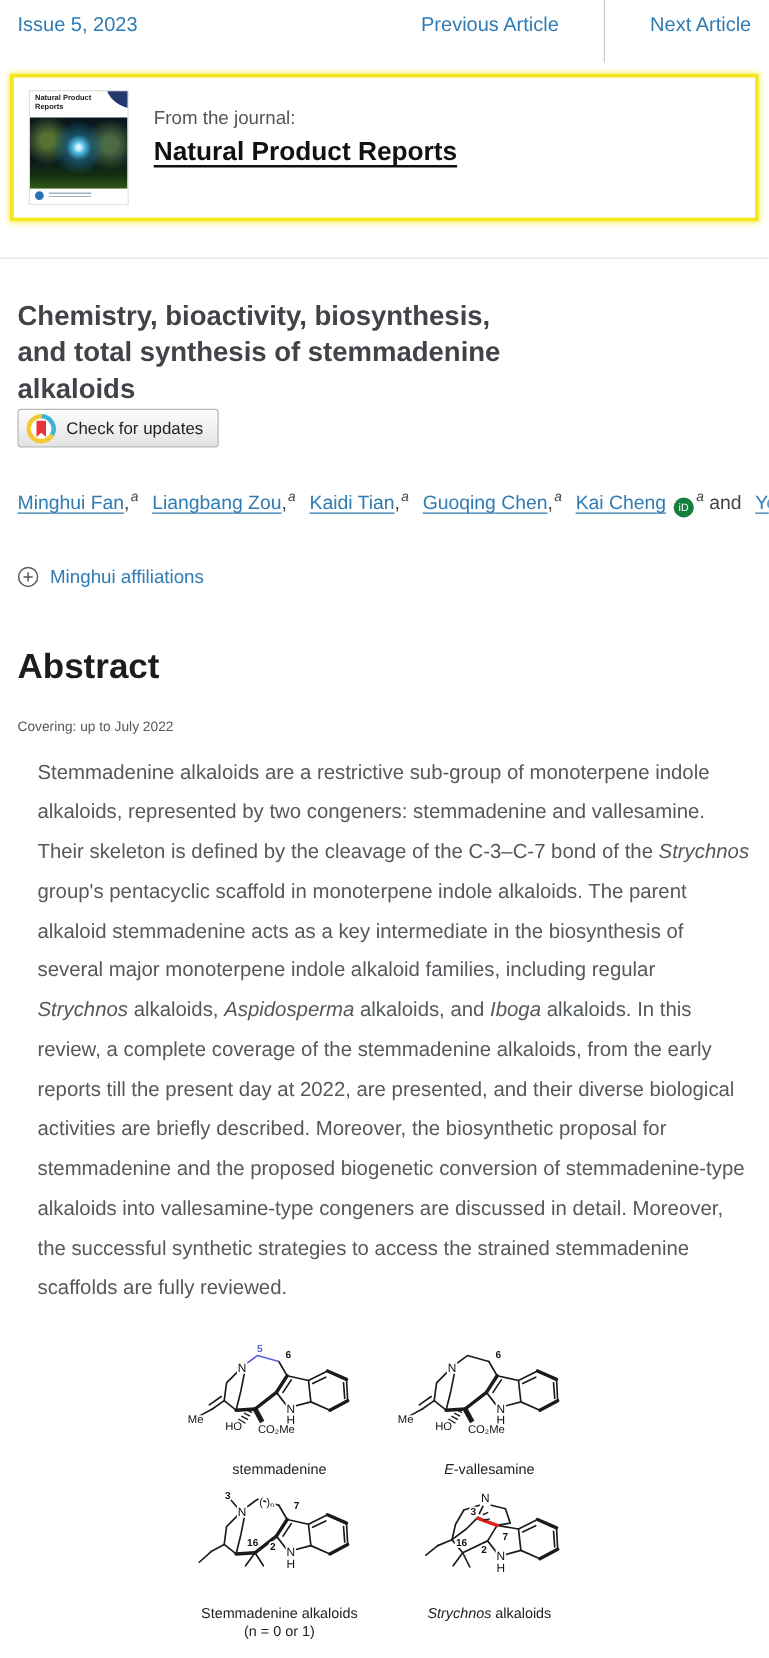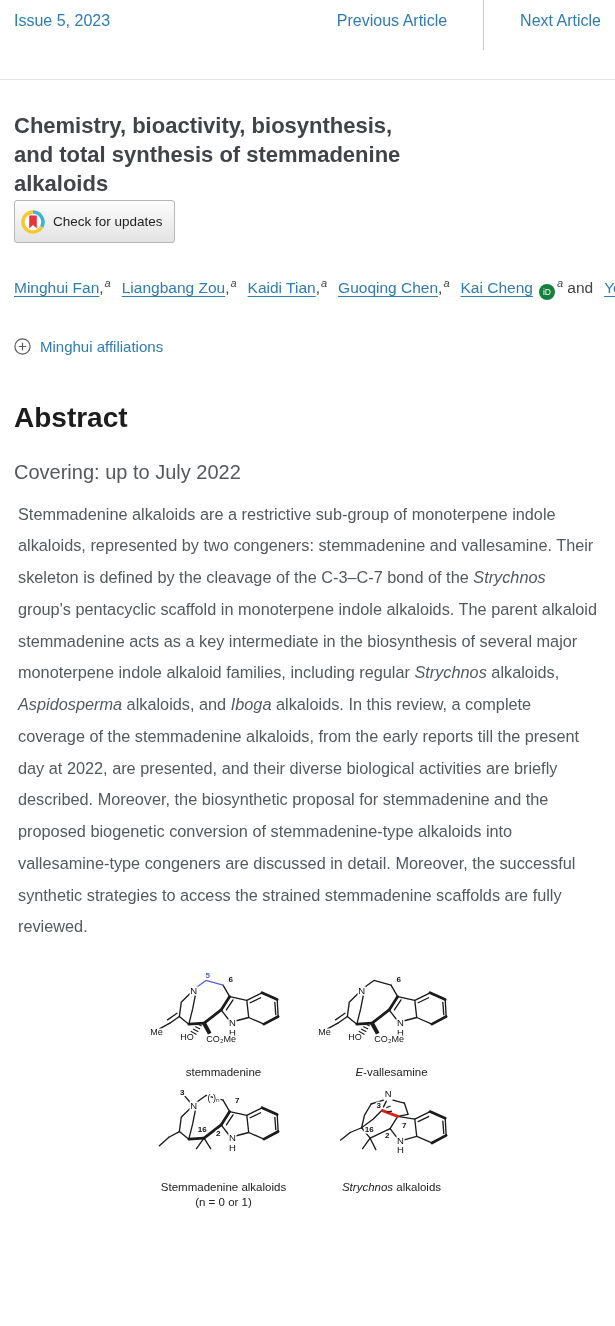--- a/index.html
+++ b/index.html
@@ -27,38 +27,38 @@
     background:repeating-linear-gradient(to bottom,#9db3c0 0 1px,transparent 1px 3px);}
   .banner-text{padding-top:14px;}
   .from-journal{font-size:15px;color:#555;}
   .journal-link{display:inline-block;margin-top:7px;font-size:21px;font-weight:700;color:#111;text-decoration:underline;text-underline-offset:4px;text-decoration-thickness:2px;}
   
   .rule{border:none;border-top:1px solid #e4e4e4;margin:29px 0 0 0;}
   
   .content{padding:0 14px;}
   .title-row{display:flex;margin-top:31px;justify-content:space-between;align-items:flex-start;flex-direction:column;}
   h1{margin:0;font-size:22px;line-height:1.32;font-weight:700;color:#404347;width:402px;}
-  .check-btn{display:inline-flex;align-items:center;gap:8px;padding:3px 11px 3px 6px;height:43px;
+  .check-btn{display:inline-flex;align-items:center;gap:8px;padding:3px 11px 3px 6px;height:31px;
     background:linear-gradient(#fdfdfd,#e3e3e3);border:1px solid #b6b6b6;border-radius:3px;
     font-family:"Liberation Sans",sans-serif;font-size:13.5px;color:#222;margin-top:2px;}
   
   .authors{margin-top:27px;font-size:15.5px;color:#444;line-height:2.35;}
   .author{margin-right:11px;white-space:nowrap;}
   .author-link{color:#2f7bb4;text-decoration:underline;text-underline-offset:3px;text-decoration-thickness:1px;}
   .aff-sup{font-style:italic;font-size:11px;margin-left:1px;}
   .and{color:#444;}
   .orcid{display:inline-block;width:16px;height:16px;margin-left:6px;margin-right:1px;background:#15803d;border-radius:50%;
     color:#fff;font-size:8.5px;font-weight:400;line-height:16px;text-align:center;vertical-align:-2px;}
   
   .affil-row{display:flex;align-items:center;gap:9px;margin-top:31px;}
   .affil{font-size:15px;}
   
   h2{margin:47px 0 0 0;font-size:28px;font-weight:700;color:#1c1c1c;}
-  .covering{margin:27px 0 0 0;font-size:20px;color:#54595d;}
-  .abstract-text{margin:15px 0 0 4px;font-size:16.3px;line-height:1.95;color:#54595d;}
+  .covering{margin:27px 0 0 0;font-size:11px;color:#54595d;}
+  .abstract-text{margin:15px 0 0 16px;font-size:16.3px;line-height:1.95;color:#54595d;}
   .abstract-text em{font-style:italic;}
   
   .chem-figure{margin:27px 0 0 0;display:grid;grid-template-columns:158px 158px;justify-content:center;column-gap:10px;row-gap:4px;text-align:center;}
   .chem-cell svg{display:block;margin:0 auto;}
   .chem-caption{font-size:11.5px;color:#222;line-height:1.35;}
   .chem-caption em{font-style:italic;}
   
   .bond{stroke:#1b1b1b;stroke-width:1.4;fill:none;stroke-linecap:round;stroke-linejoin:round;}
   .bold{stroke-width:2.9;}
   .wedge{stroke-width:4.2;stroke-linecap:butt;}
@@ -75,20 +75,32 @@
 
 <div class="page">
 
   <div class="top-nav">
     <a class="link issue">Issue 5, 2023</a>
     <a class="link">Previous Article</a>
     <div class="nav-sep"></div>
     <a class="link">Next Article</a>
   </div>
 
+  <div class="banner">
+    <div class="cover">
+      <span class="cover-title">Natural Product Reports</span>
+      <span class="cover-swoosh"></span>
+      <div class="cover-art"></div>
+      <div class="cover-bottom"></div>
+    </div>
+    <div class="banner-text">
+      <div class="from-journal">From the journal:</div>
+      <a class="journal-link">Natural Product Reports</a>
+    </div>
+  </div>
 
   <hr class="rule">
 
   <div class="content">
 
     <div class="title-row">
       <h1>Chemistry, bioactivity, biosynthesis, and total synthesis of stemmadenine alkaloids</h1>
       <button class="check-btn">
         <svg width="24" height="24" viewBox="0 0 24 24">
           <circle cx="12" cy="12" r="11" fill="#fff"></circle>

